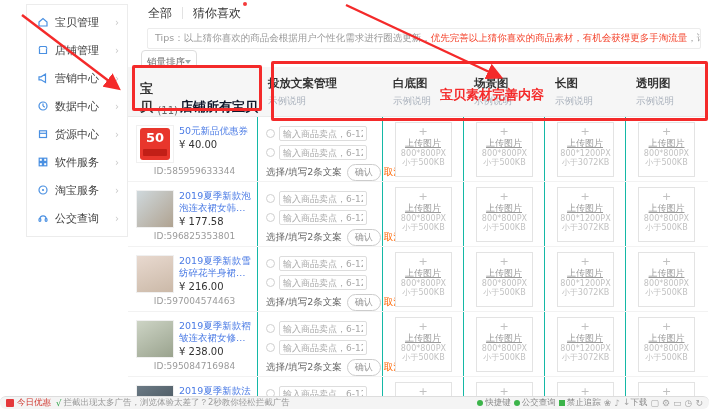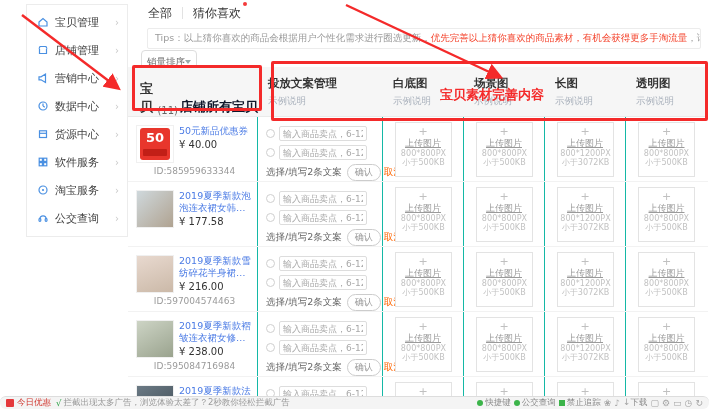--- a/index.html
+++ b/index.html
@@ -307,20 +307,21 @@
 
     <div class="trow">
       <div class="td td-product">
         <div class="ptop">
           <div class="pimg photo-a"></div>
           <div class="pinfo">
             <div class="ptitle">2019夏季新款泡泡连衣裙女韩版短袖T恤中长款</div>
             <div class="pprice">¥ 177.58</div>
           </div>
         </div>
+        <div class="pid">ID:596825353801</div>
       </div>
       <div class="td td-copy">
         <div class="inrow">
             <span class="radio"></span>
             <input placeholder="输入商品卖点，6-12字" style="">
           </div>
         <div class="inrow">
             <span class="radio"></span>
             <input placeholder="输入商品卖点，6-12字" style="">
           </div>

